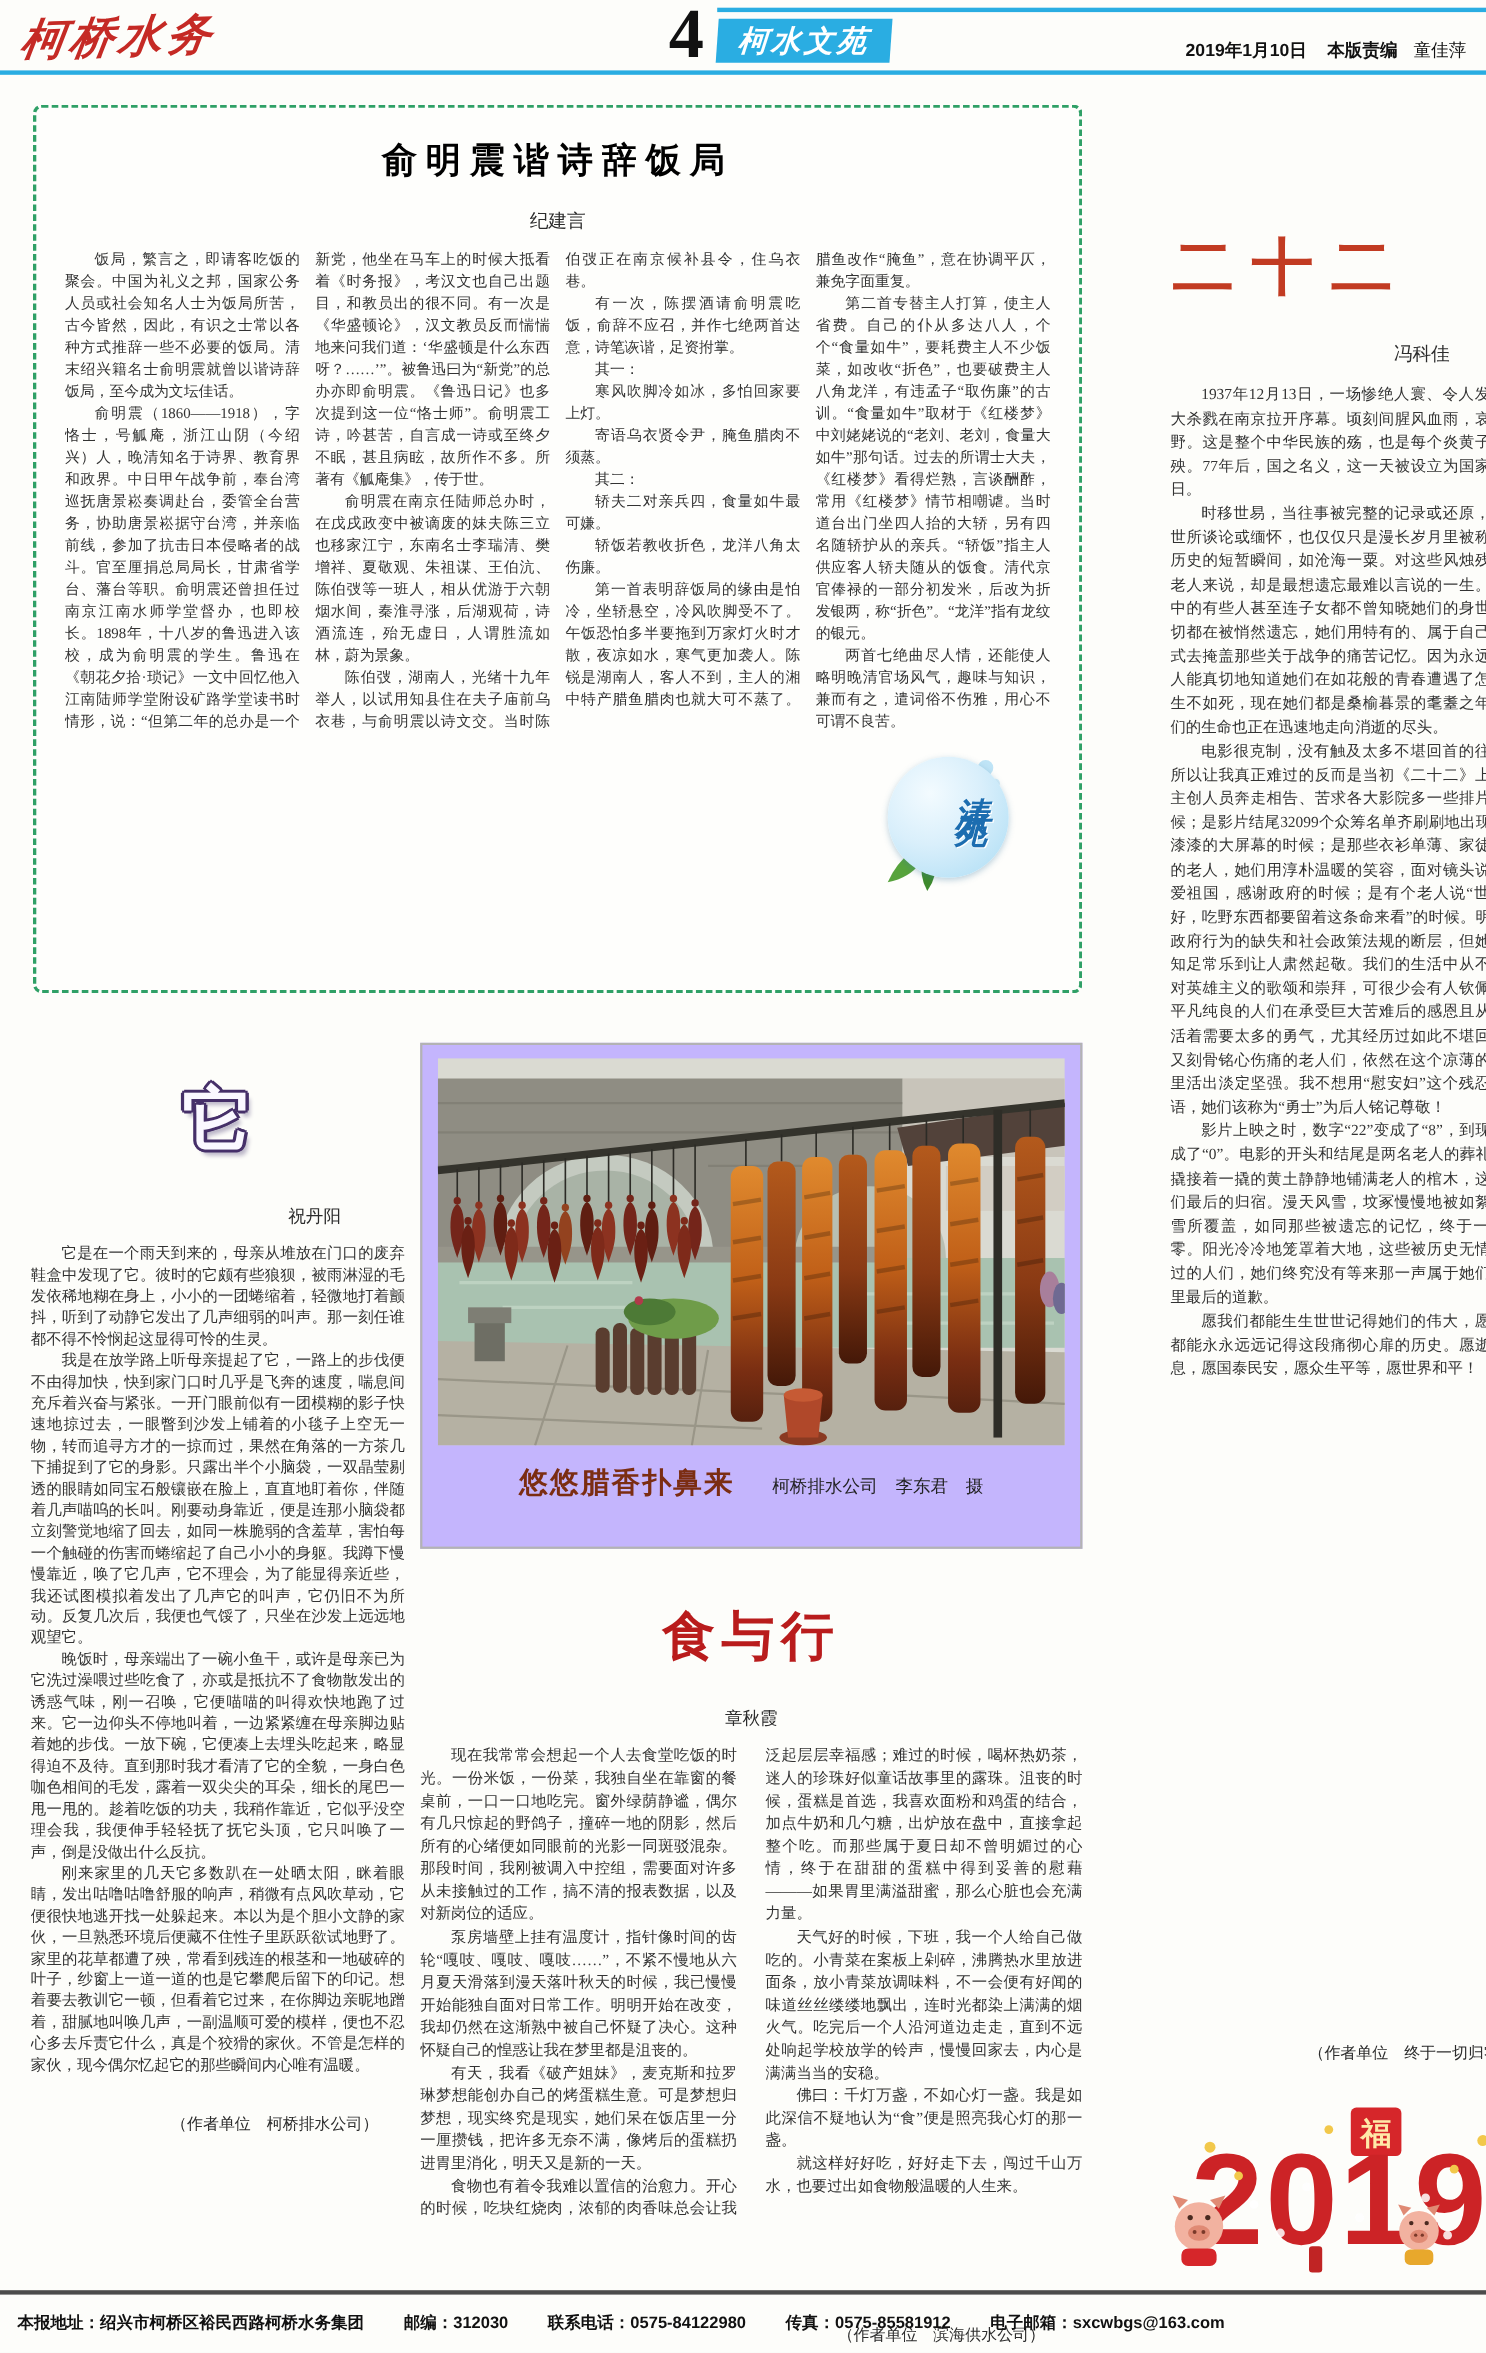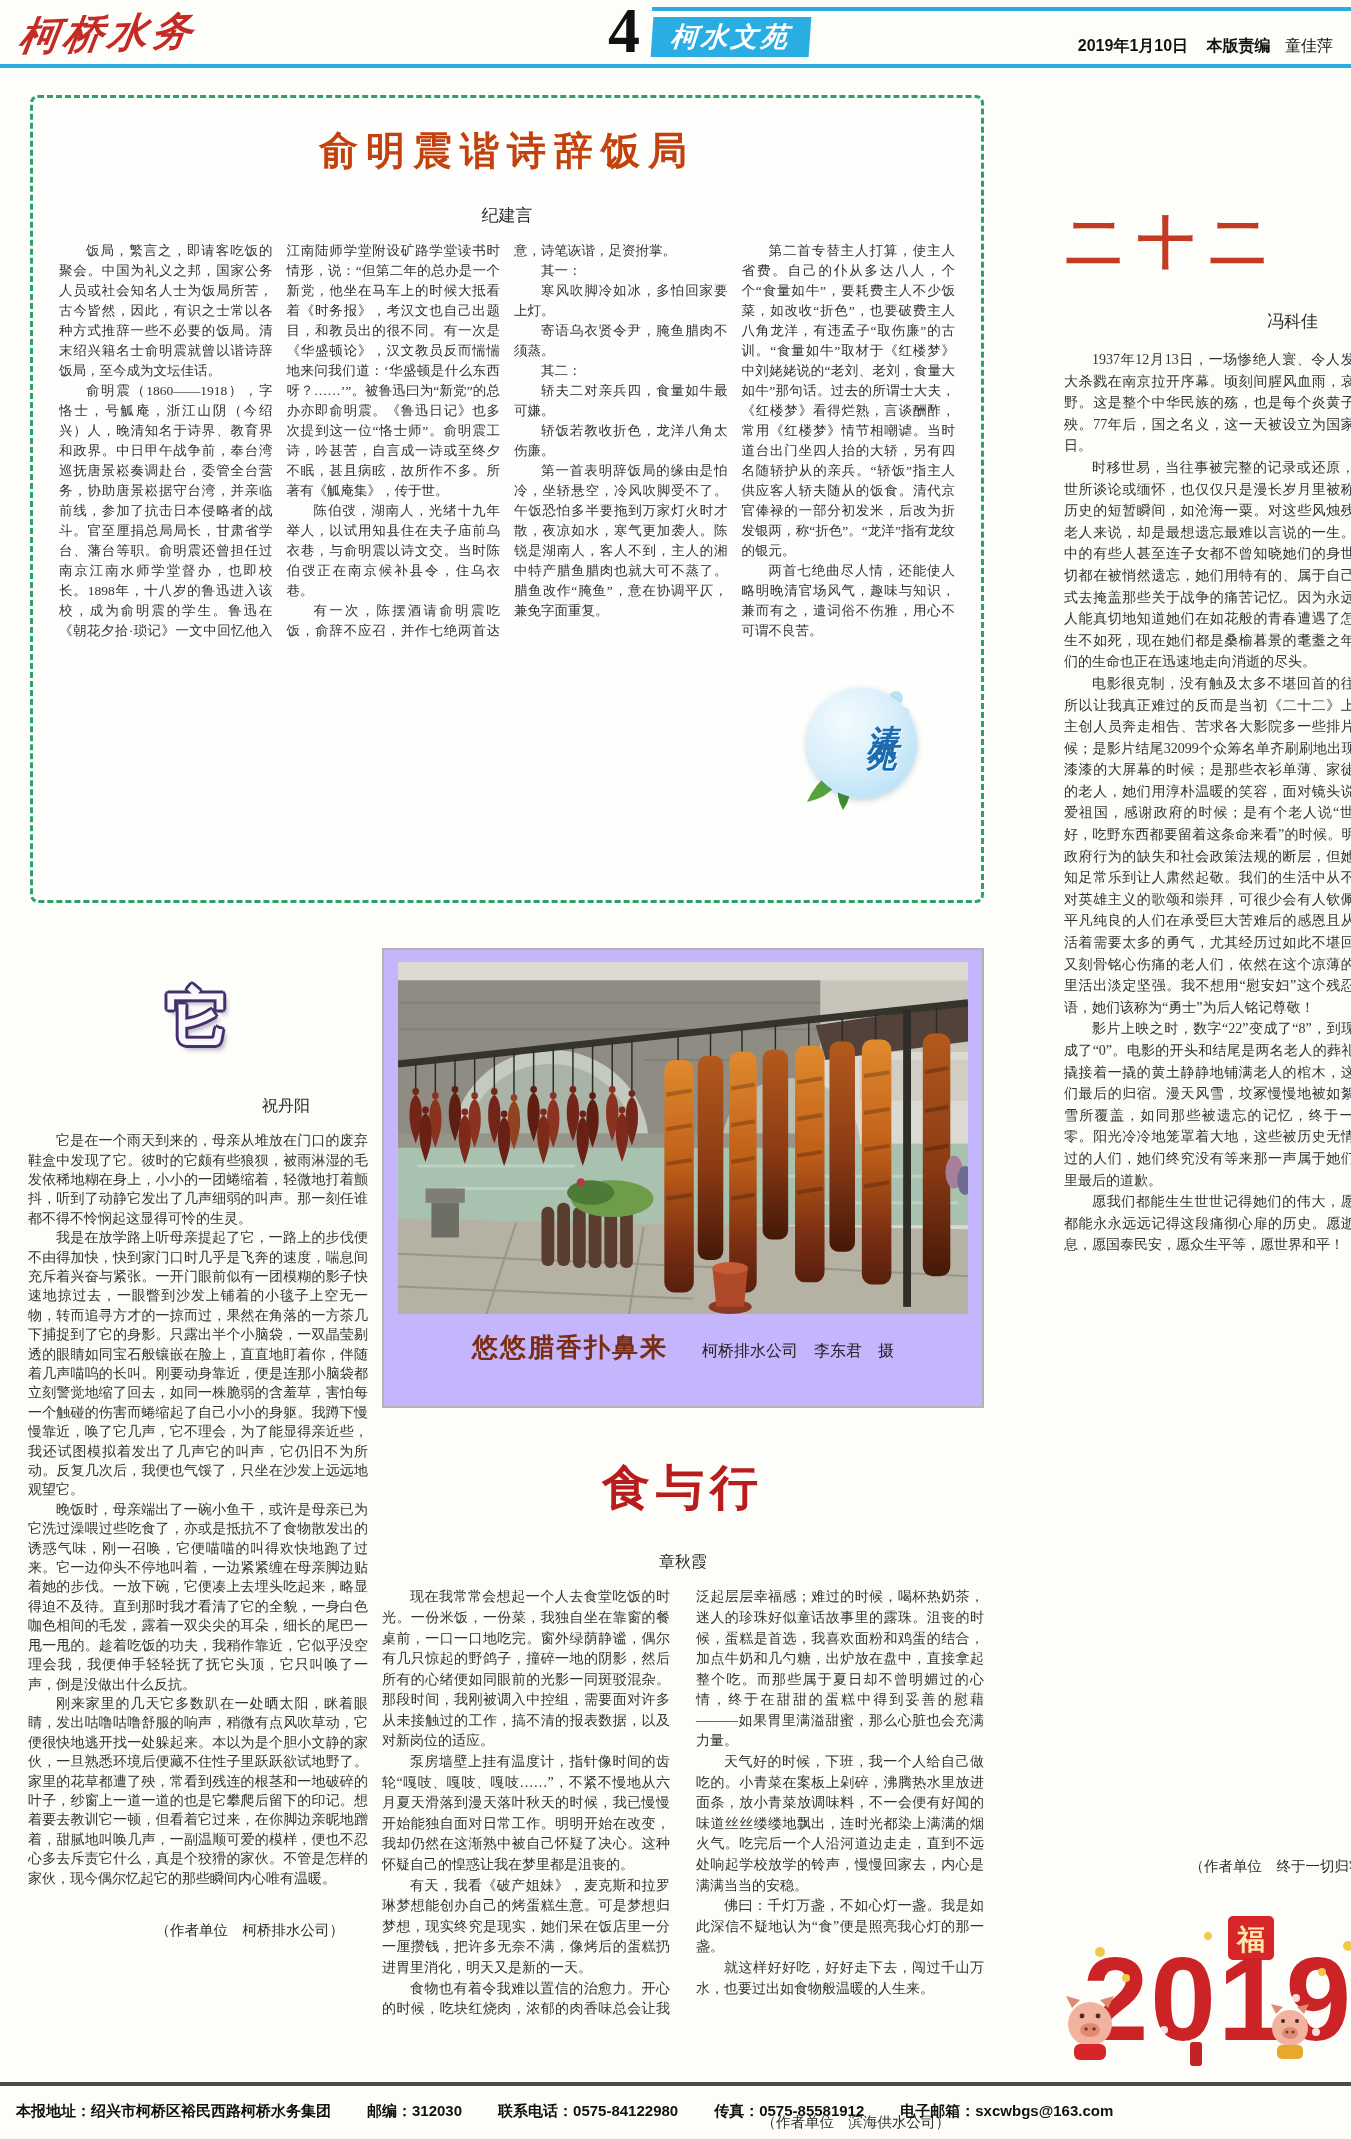--- a/index.html
+++ b/index.html
@@ -18,21 +18,21 @@
     color:#fff;font-size:27px;font-weight:bold;font-style:italic;letter-spacing:3px;
     display:flex;align-items:center;justify-content:center;transform:skewX(-4deg);}
   .date-line{position:absolute;right:18px;top:36px;font-size:16px;font-weight:bold;color:#111;
     font-family:"Liberation Sans",sans-serif;}
   .date-line .ed-name{font-weight:normal;font-family:"Liberation Serif",serif;margin-left:10px;}
   .hdr-line-bottom{position:absolute;left:0;top:64px;width:1351px;height:4px;background:#2aade2;}
 
   
   .feast-box{position:absolute;left:30px;top:95px;width:954px;height:808px;box-sizing:border-box;
     border:3px dashed #2fa066;border-radius:8px;padding:16px 26px;background:#fefefc;}
-  .feast-title{text-align:center;font-size:39px;font-weight:bold;color:#c2410c;
+  .feast-title{text-align:center;font-size:32px;font-weight:bold;color:#000000;
     letter-spacing:8px;margin-top:10px;font-family:Liberation Mono, monospace;}
   .feast-author{text-align:center;font-size:17px;margin:16px 0 14px;}
   .feast-body{column-count:4;column-gap:14px;height:648px;overflow:hidden;
     font-size:13.5px;line-height:20px;text-align:justify;color:#333;}
   
   .badge{position:absolute;right:58px;bottom:84px;width:122px;height:138px;}
   .badge .circle{position:absolute;left:6px;top:10px;width:110px;height:110px;border-radius:50%;
     background:radial-gradient(circle at 35% 30%, #f3fbff 0%, #d9effb 45%, #aadcf4 100%);
     box-shadow:0 2px 6px rgba(60,120,160,.35);}
   .badge-text{position:absolute;right:26px;top:22px;writing-mode:vertical-rl;
@@ -100,20 +100,21 @@
     </div>
     <div class="hdr-line-bottom"></div>
   </div>
 
   <section class="feast-box">
     <h1 class="feast-title">俞明震谐诗辞饭局</h1>
     <div class="feast-author">纪建言</div>
     <div class="feast-body">
         <p>饭局，繁言之，即请客吃饭的聚会。中国为礼义之邦，国家公务人员或社会知名人士为饭局所苦，古今皆然，因此，有识之士常以各种方式推辞一些不必要的饭局。清末绍兴籍名士俞明震就曾以谐诗辞饭局，至今成为文坛佳话。</p>
         <p>俞明震（1860——1918），字恪士，号觚庵，浙江山阴（今绍兴）人，晚清知名于诗界、教育界和政界。中日甲午战争前，奉台湾巡抚唐景崧奏调赴台，委管全台营务，协助唐景崧据守台湾，并亲临前线，参加了抗击日本侵略者的战斗。官至厘捐总局局长，甘肃省学台、藩台等职。俞明震还曾担任过南京江南水师学堂督办，也即校长。1898年，十八岁的鲁迅进入该校，成为俞明震的学生。鲁迅在《朝花夕拾·琐记》一文中回忆他入江南陆师学堂附设矿路学堂读书时情形，说：“但第二年的总办是一个新党，他坐在马车上的时候大抵看着《时务报》，考汉文也自己出题目，和教员出的很不同。有一次是《华盛顿论》，汉文教员反而惴惴地来问我们道：‘华盛顿是什么东西呀？……’”。被鲁迅曰为“新党”的总办亦即俞明震。《鲁迅日记》也多次提到这一位“恪士师”。俞明震工诗，吟甚苦，自言成一诗或至终夕不眠，甚且病眩，故所作不多。所著有《觚庵集》，传于世。</p>
+        <p>俞明震在南京任陆师总办时，在戊戌政变中被谪废的妹夫陈三立也移家江宁，东南名士李瑞清、樊增祥、夏敬观、朱祖谋、王伯沆、陈伯弢等一班人，相从优游于六朝烟水间，秦淮寻涨，后湖观荷，诗酒流连，殆无虚日，人谓胜流如林，蔚为景象。</p>
         <p>陈伯弢，湖南人，光绪十九年举人，以试用知县住在夫子庙前乌衣巷，与俞明震以诗文交。当时陈伯弢正在南京候补县令，住乌衣巷。</p>
         <p>有一次，陈摆酒请俞明震吃饭，俞辞不应召，并作七绝两首达意，诗笔诙谐，足资拊掌。</p>
         <p>其一：</p>
         <p>寒风吹脚冷如冰，多怕回家要上灯。</p>
         <p>寄语乌衣贤令尹，腌鱼腊肉不须蒸。</p>
         <p>其二：</p>
         <p>轿夫二对亲兵四，食量如牛最可嫌。</p>
         <p>轿饭若教收折色，龙洋八角太伤廉。</p>
         <p>第一首表明辞饭局的缘由是怕冷，坐轿悬空，冷风吹脚受不了。午饭恐怕多半要拖到万家灯火时才散，夜凉如水，寒气更加袭人。陈锐是湖南人，客人不到，主人的湘中特产腊鱼腊肉也就大可不蒸了。腊鱼改作“腌鱼”，意在协调平仄，兼免字面重复。</p>
         <p>第二首专替主人打算，使主人省费。自己的仆从多达八人，个个“食量如牛”，要耗费主人不少饭菜，如改收“折色”，也要破费主人八角龙洋，有违孟子“取伤廉”的古训。“食量如牛”取材于《红楼梦》中刘姥姥说的“老刘、老刘，食量大如牛”那句话。过去的所谓士大夫，《红楼梦》看得烂熟，言谈酬酢，常用《红楼梦》情节相嘲谑。当时道台出门坐四人抬的大轿，另有四名随轿护从的亲兵。“轿饭”指主人供应客人轿夫随从的饭食。清代京官俸禄的一部分初发米，后改为折发银两，称“折色”。“龙洋”指有龙纹的银元。</p>

